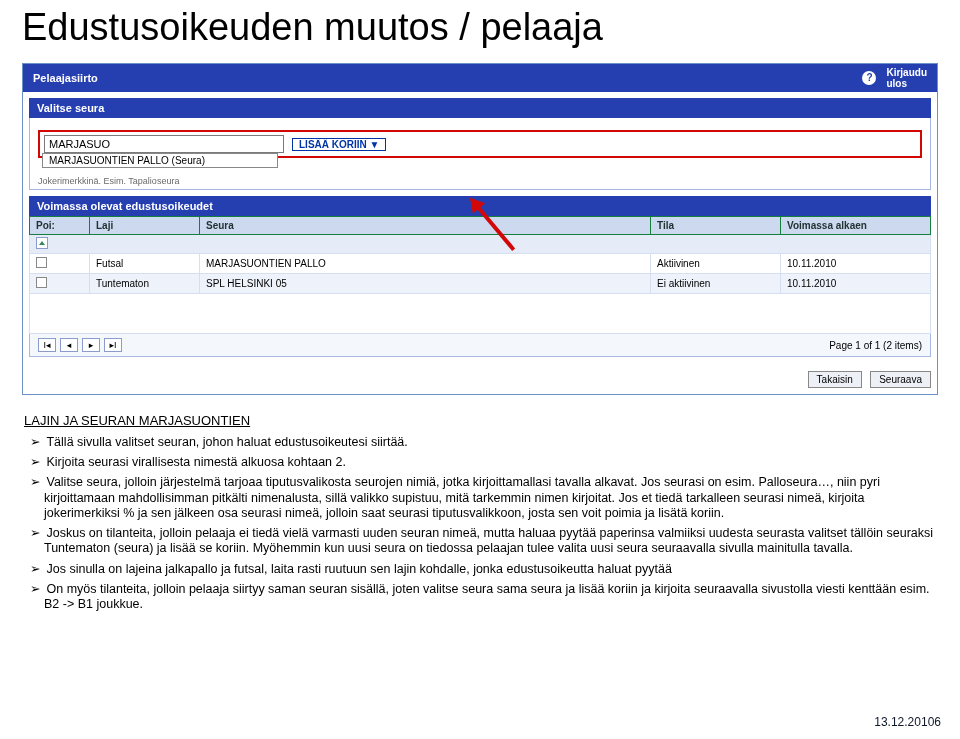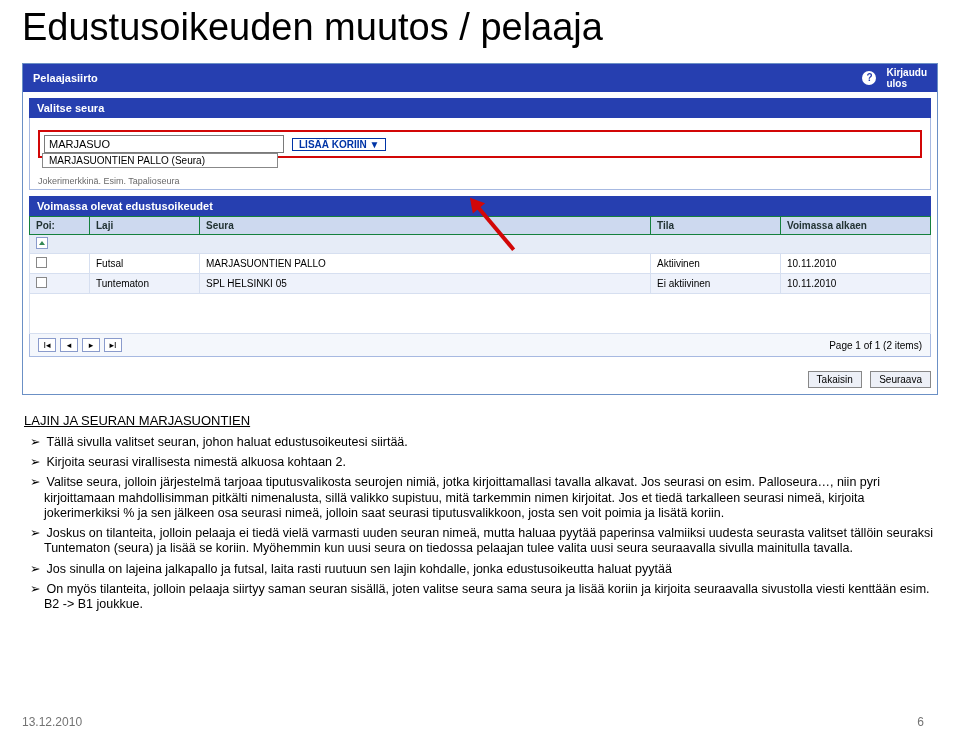--- a/index.html
+++ b/index.html
@@ -87,21 +87,21 @@
   }
   .arrow-line { width: 4px; height: 64px; background: #d20707; }
   .arrow-head { position: absolute; top: -4px; left: -6px; width: 0; height: 0; border-left: 8px solid transparent; border-right: 8px solid transparent; border-bottom: 14px solid #d20707; }
 
   .body-text { font-size: 12.5px; line-height: 1.22; margin: 0 2px; }
   .sect-title { text-decoration: underline; margin: 0 0 6px; font-size: 13px; }
   .body-text ul { list-style: none; padding: 0; margin: 0; }
   .body-text li { margin: 0 0 5px; padding-left: 20px; text-indent: -14px; }
   .body-text li::before { content: "➢"; margin-right: 6px; }
 
-  .footer { position: absolute; bottom: 10px; left: 22px; right: 36px; display: flex; justify-content: space-between; font-size: 12px; color: #737373; }
+  .footer { position: absolute; bottom: 10px; left: 22px; right: 19px; display: flex; justify-content: flex-end; font-size: 12px; color: #0f172a; }
 </style>
 </head>
 <body>
 
 <div class="slide-title">Edustusoikeuden muutos / pelaaja</div>
 
 <div class="app">
   <div class="topbar">
     <span>Pelaajasiirto</span>
     <div class="topbar-right">

